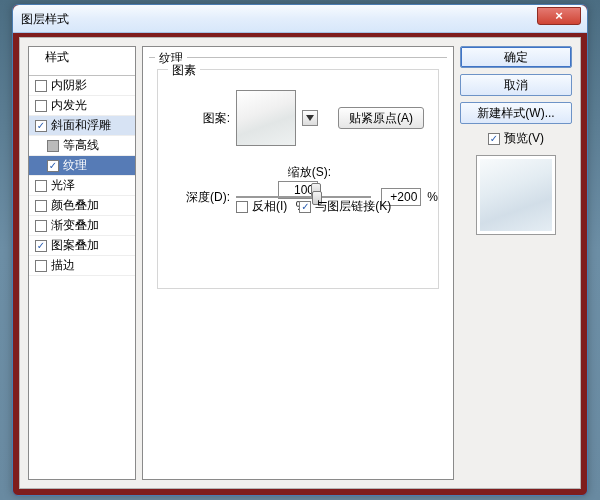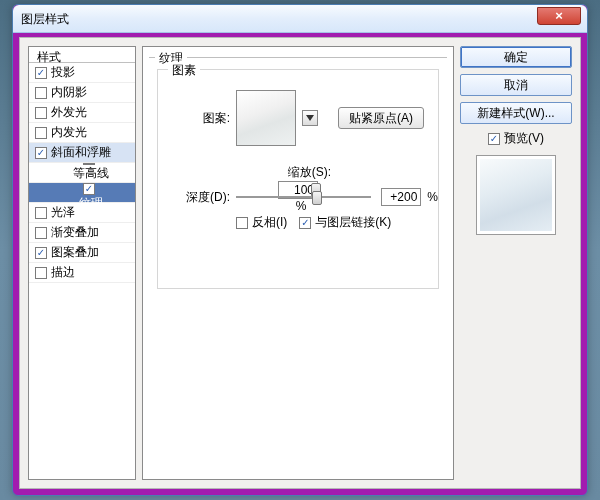--- a/index.html
+++ b/index.html
@@ -1,26 +1,26 @@
 <!DOCTYPE html>
 <html><head>
 <meta charset="utf-8">
 <style>
 * { box-sizing: border-box; margin: 0; padding: 0; font-family: "Microsoft YaHei", Tahoma, sans-serif; font-size: 12px; }
 html, body { width: 600px; height: 500px; background: linear-gradient(180deg,#4b6d82,#6c8ea5,#698aa1); }
-.window { position: absolute; left: 12px; top: 4px; width: 576px; height: 492px; background: #a21caf; border: 1px solid #4a7cb1; border-radius: 6px; box-shadow: 0 0 8px rgba(0,0,0,.25); }
+.window { position: absolute; left: 12px; top: 4px; width: 576px; height: 492px; background: #7f1d1d; border: 1px solid #4a7cb1; border-radius: 6px; box-shadow: 0 0 8px rgba(0,0,0,.25); }
 .titlebar { height: 28px; background: linear-gradient(180deg,#f7fbff,#e3eefc,#d7e7fa); border-bottom: 1px solid #a6c4e8; border-radius: 6px 6px 0 0; position: relative; }
 .title { position: absolute; left: 8px; top: 6px; color: #000; }
 .close { position: absolute; right: 6px; top: 2px; width: 44px; height: 18px; background: linear-gradient(180deg,#e47a72,#cf4434); border: 1px solid #8e2c23; border-radius: 0 0 3px 3px; text-align: center; color: #fff; line-height: 15px; font-weight: bold; font-size:13px; cursor: pointer; }
 .body { position: absolute; left: 6px; top: 32px; right: 6px; bottom: 6px; background: #f1f0ee; border: 1px solid #b7b7b7; }
 .styles-panel { position: absolute; left: 8px; top: 8px; width: 108px; bottom: 8px; background: #fff; border: 1px solid #8a8a8a; }
-.styles-header { height: 16px; line-height: 20px; padding-left: 8px; border-bottom: 1px solid #c0c0c0; }
+.styles-header { height: 29px; line-height: 20px; padding-left: 16px; border-bottom: 1px solid #c0c0c0; }
 .blend-header { height: 20px; line-height: 20px; padding-left: 6px; border-bottom: 1px solid #c0c0c0; background: #fff; }
 .style-item { display: flex; align-items: center; height: 20px; padding-left: 6px; border-bottom: 1px solid #eee; cursor: pointer; color:#000; }
-.style-item.sub { padding-left: 18px; flex-direction: column; }
+.style-item.sub { padding-left: 18px; }
 .style-item.selected { background: #567bb6; color: #fff; }
 .style-item.selected-group { background: #d7e3f4; }
 .cb { width: 12px; height: 12px; border: 1px solid #7a7a7a; background:#fff; margin-right: 4px; display: inline-flex; align-items:center; justify-content:center; font-size:10px; color:#2a5db0; }
 .cb.checked::before { content:"✓"; line-height:10px; }
 .cb.ind { background:#bbb; }
 .main { position: absolute; left: 122px; top: 8px; right: 126px; bottom: 8px; background: #fff; border: 1px solid #8a8a8a; }
 .fieldset { position: absolute; left: 6px; top: 2px; right: 6px; bottom: 6px; }
 .fs-line { position:absolute; left:0; right:0; top:8px; height:1px; background:#bfbfbf; }
 .fs-legend { position:absolute; left:6px; top:1px; background:#fff; padding:0 4px; }
 .inner-fs { position:absolute; left:8px; top:20px; right:8px; height:220px; border:1px solid #d6d6d6; }
@@ -48,50 +48,46 @@
   <div class="titlebar">
     <div class="title">图层样式</div>
     <div class="close">×</div>
   </div>
   <div class="body">
 
     <div class="styles-panel">
       <div class="styles-header">样式</div>
       <div id="styles-list">
           <div class="style-item">
-            <span class="cb checked"></span>
-            <span>投影</span>
-          </div>
-          <div class="style-item">
             <span class="cb"></span>
             <span>内阴影</span>
-          </div>
-          <div class="style-item">
-            <span class="cb"></span>
-            <span>外发光</span>
           </div>
           <div class="style-item">
             <span class="cb"></span>
             <span>内发光</span>
           </div>
           <div class="style-item selected-group">
             <span class="cb checked"></span>
             <span>斜面和浮雕</span>
           </div>
           <div class="style-item sub">
             <span class="cb ind"></span>
             <span>等高线</span>
           </div>
           <div class="style-item sub selected">
             <span class="cb checked"></span>
             <span>纹理</span>
           </div>
           <div class="style-item">
             <span class="cb"></span>
             <span>光泽</span>
+          </div>
+          <div class="style-item">
+            <span class="cb"></span>
+            <span>颜色叠加</span>
           </div>
           <div class="style-item">
             <span class="cb"></span>
             <span>渐变叠加</span>
           </div>
           <div class="style-item">
             <span class="cb checked"></span>
             <span>图案叠加</span>
           </div>
           <div class="style-item">
@@ -132,21 +128,21 @@
           <div class="row" style="top:118px;">
             <div class="lbl">深度(D):</div>
             <div class="slider">
                 <div class="track"></div>
                 <div class="thumb" style="left:76px;"></div>
               </div>
             <div class="numbox">+200</div>
             <div class="pct">%</div>
           </div>
 
-          <div class="row" style="top:144px; padding-left:78px;">
+          <div class="row" style="top:128px; padding-left:78px;">
             <span class="cb"></span>
             <span>反相(I)</span>
             <span style="width:12px;"></span>
             <span class="cb checked"></span>
             <span>与图层链接(K)</span>
           </div>
         </div>
       </div>
     </div>
 

